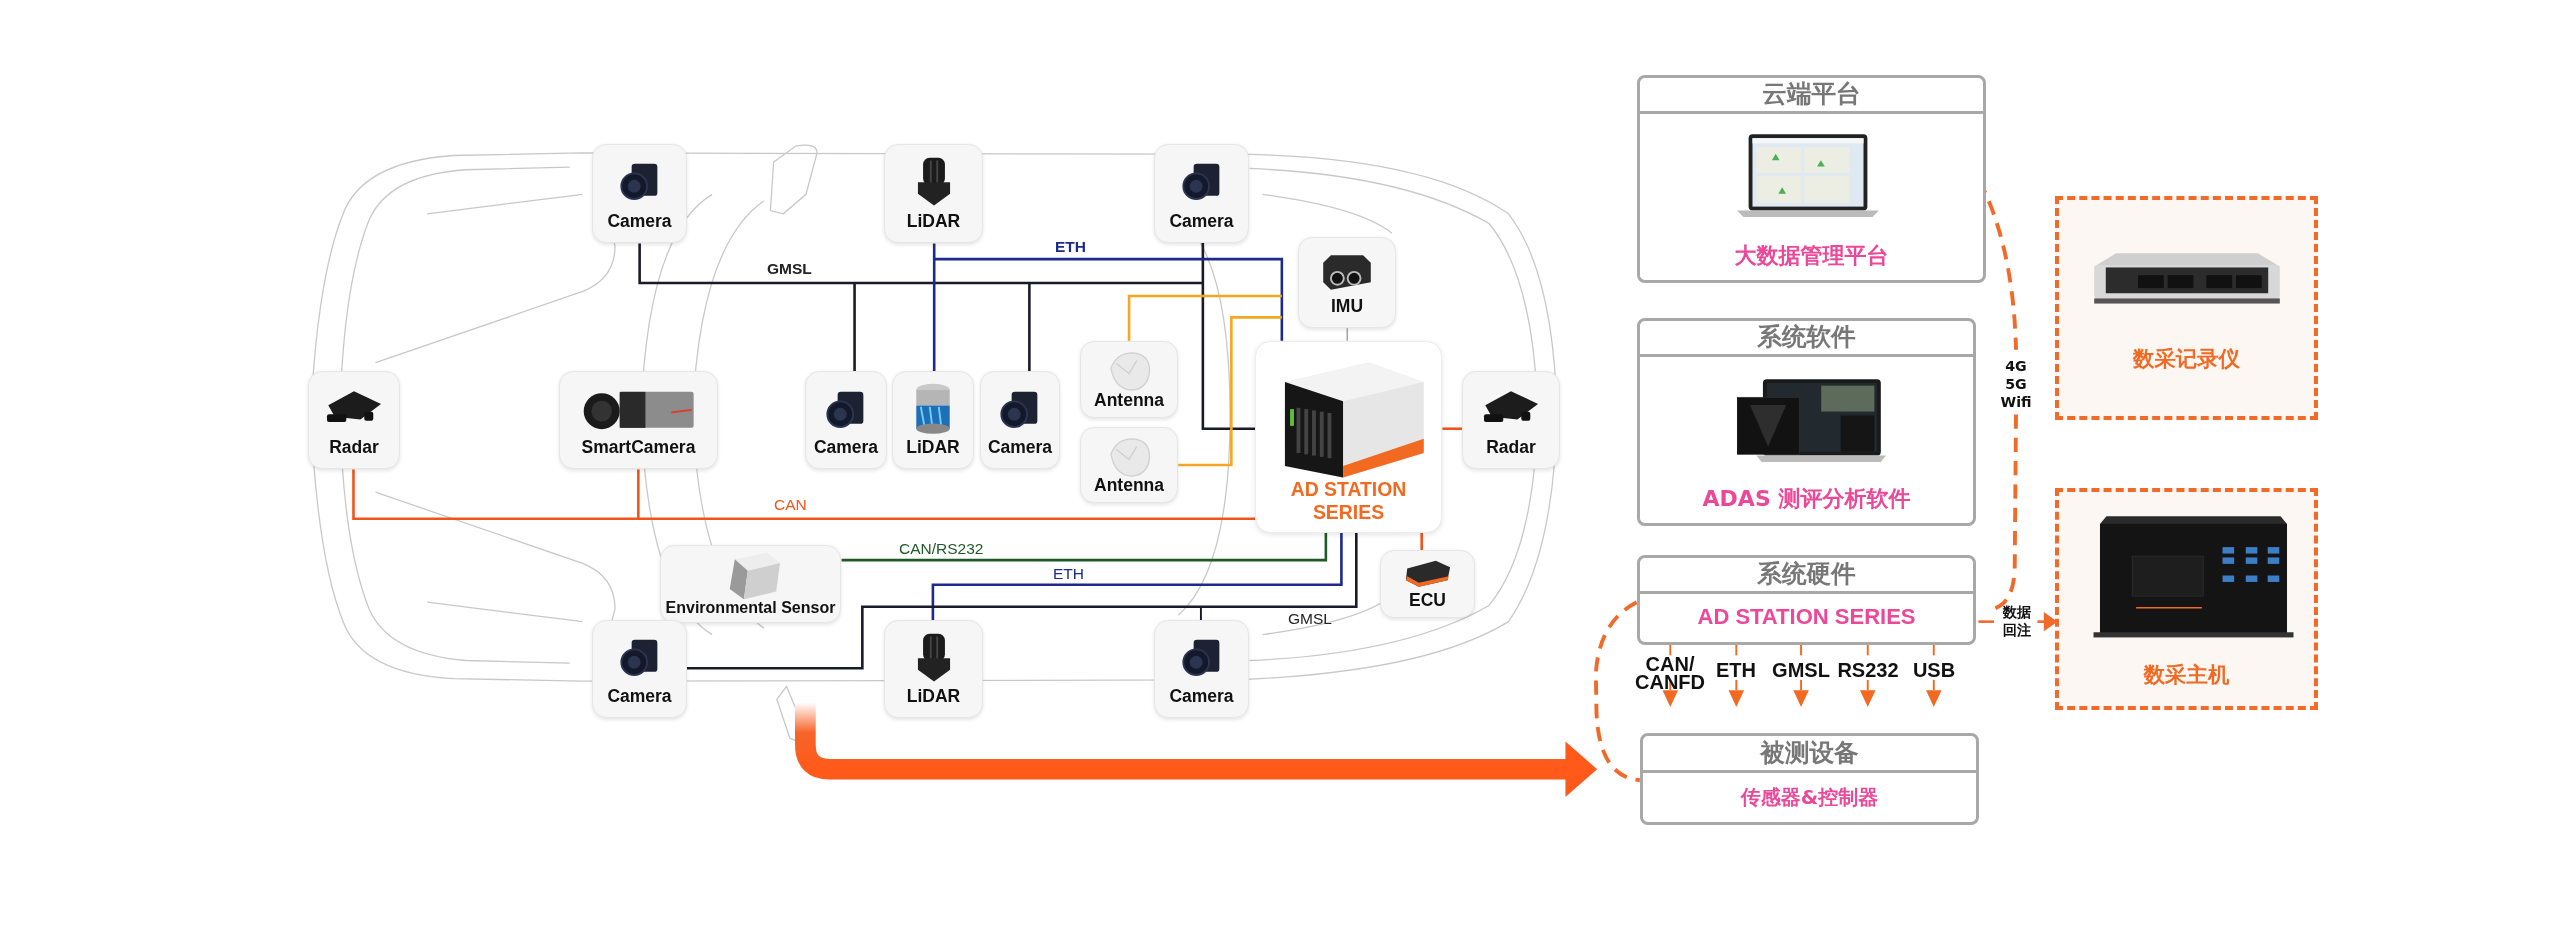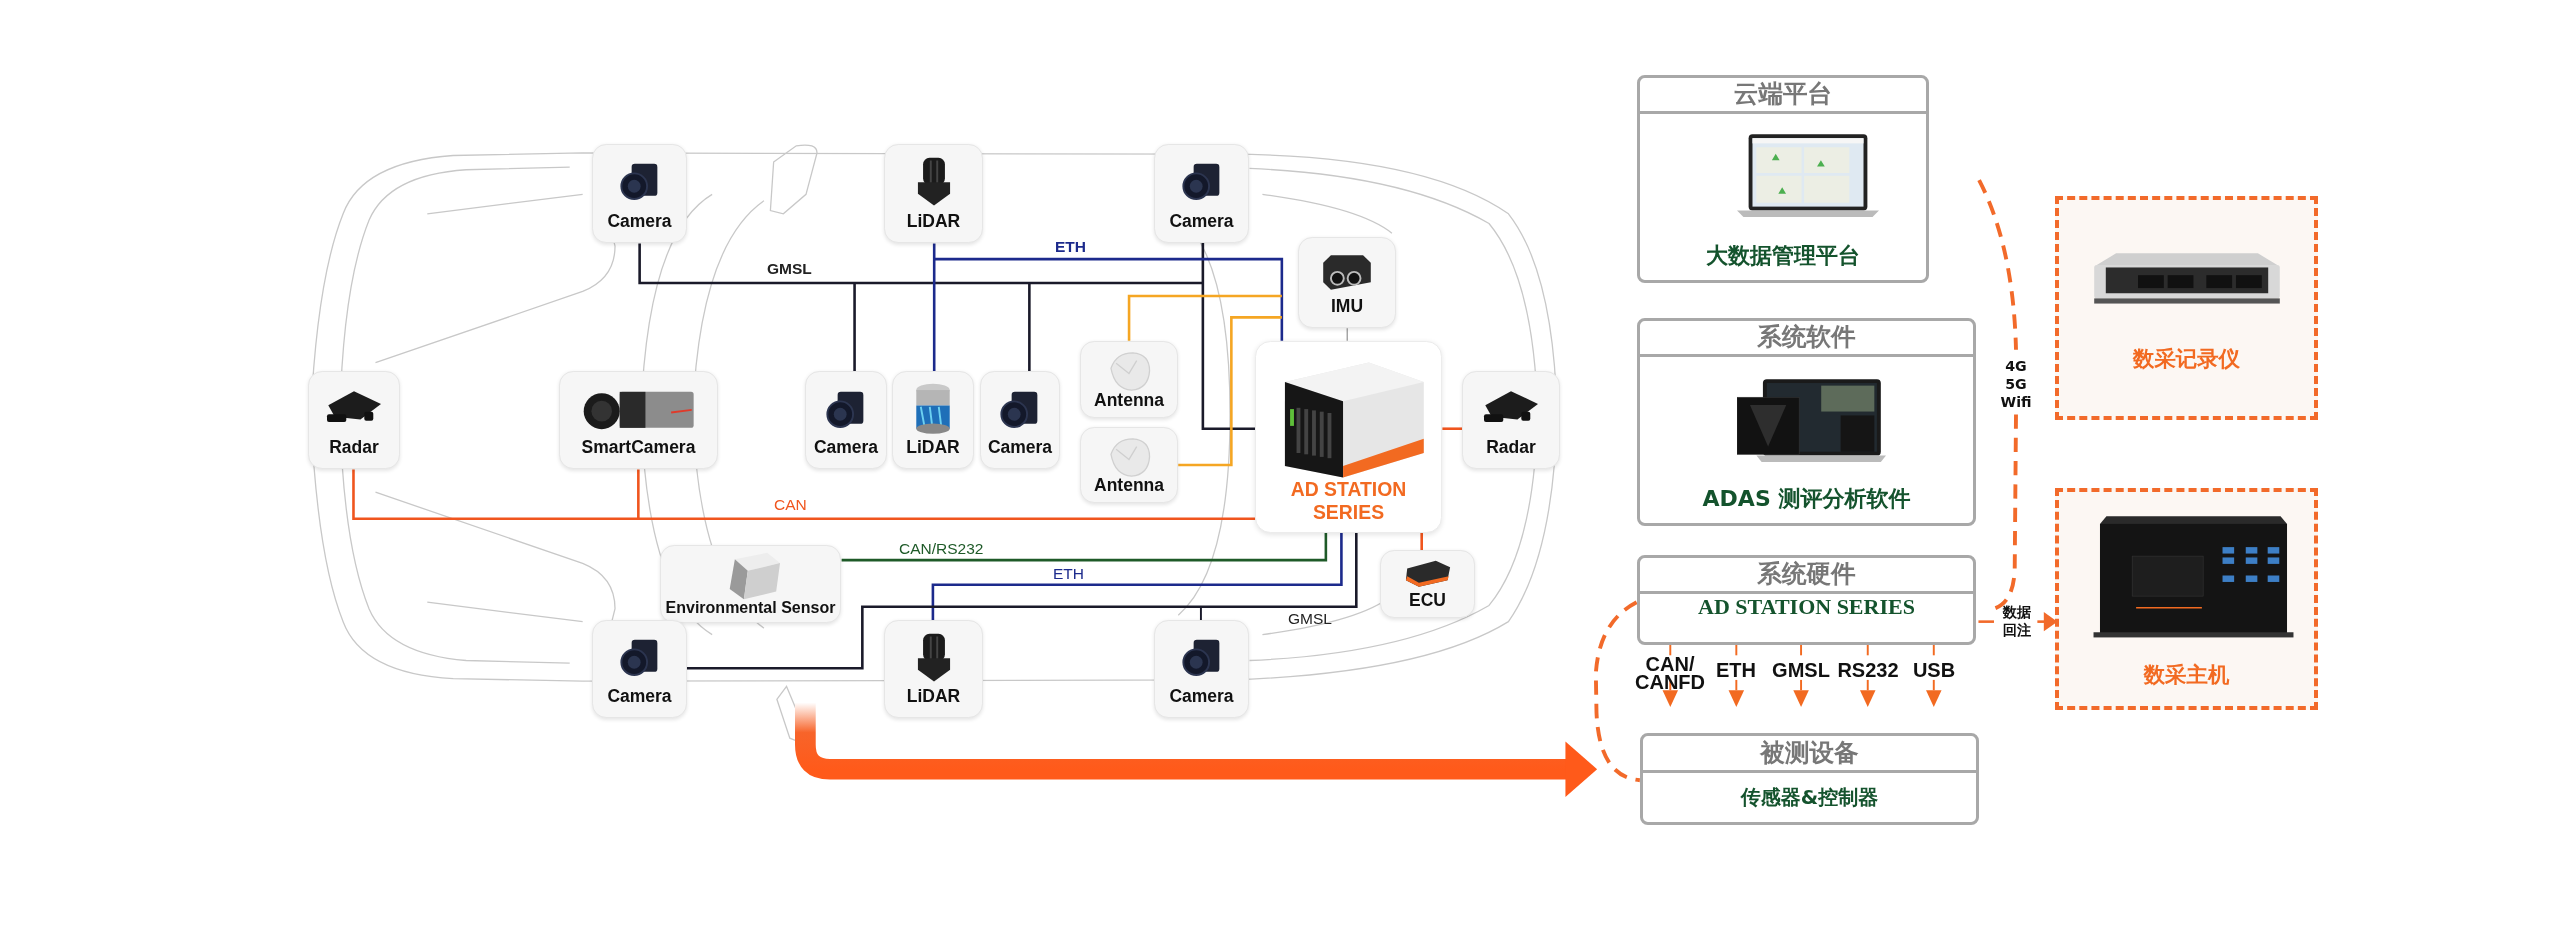--- a/index.html
+++ b/index.html
@@ -7,21 +7,21 @@
   #stage{position:absolute;left:0;top:0;width:2576px;height:928px;}
   svg.layer{position:absolute;left:0;top:0;}
   .card{position:absolute;background:#f6f6f6;border-radius:14.2px;box-shadow:0 1.3px 3.9px rgba(0,0,0,0.10);border:0.6px solid #e6e6e6;box-sizing:border-box;}
   .card .lbl{position:absolute;left:0;right:0;bottom:10.4px;text-align:center;font-family:"Liberation Sans",sans-serif;font-weight:bold;font-size:17.5px;color:#111;white-space:nowrap;}
   .card .ico{position:absolute;left:50%;transform:translateX(-50%);}
   .line-lbl{position:absolute;font-family:"Liberation Sans",sans-serif;font-weight:bold;font-size:15.5px;white-space:nowrap;}
   .adbox{position:absolute;background:#ffffff;border-radius:15.5px;box-shadow:0 1.3px 5.2px rgba(0,0,0,0.10);border:0.6px solid #ececec;box-sizing:border-box;}
   .adbox .lbl{position:absolute;left:0;right:0;bottom:7.8px;text-align:center;font-family:"Liberation Sans",sans-serif;font-weight:bold;font-size:19.4px;line-height:23px;color:#f26a21;}
   .panel{position:absolute;border:3.2px solid #a8a8a8;border-radius:7.8px;box-sizing:border-box;background:#fff;}
   .panel .ph{position:absolute;left:0;right:0;top:0;text-align:center;font-family:"DejaVu Sans",sans-serif;font-weight:bold;color:#777;font-size:24.6px;border-bottom:3.2px solid #a8a8a8;box-sizing:border-box;}
-  .panel .pt{position:absolute;left:0;right:0;text-align:center;font-family:"DejaVu Sans",sans-serif;font-weight:bold;color:#14532d;font-size:22px;}
+  .panel .pt{position:absolute;left:0;right:0;text-align:center;font-family:"DejaVu Sans",sans-serif;font-weight:bold;color:#ec4899;font-size:22px;}
   .dbox{position:absolute;border:4.5px dashed #f26a2a;background:#fcf7f3;box-sizing:border-box;}
   .dbox .pt{position:absolute;left:0;right:0;text-align:center;font-family:"DejaVu Sans",sans-serif;font-weight:bold;color:#f26a21;font-size:21.4px;}
   .small-lbl{position:absolute;font-family:"DejaVu Sans",sans-serif;font-weight:bold;font-size:14.2px;color:#111;text-align:center;line-height:18px;}
   .iface{position:absolute;font-family:"Liberation Sans",sans-serif;font-weight:bold;font-size:20px;color:#111;text-align:center;line-height:18px;transform:translateX(-50%);white-space:nowrap;}
 </style>
 </head>
 <body>
 
 <div id="stage">
 
@@ -332,21 +332,21 @@
     <div class="lbl">Camera</div>
   </div>
 
   <div class="line-lbl" style="left:767px;top:260px;color:#222;">GMSL</div>
   <div class="line-lbl" style="left:1055px;top:238px;color:#1c2a8c;">ETH</div>
   <div class="line-lbl" style="left:774px;top:496px;color:#f0551e;font-weight:normal;">CAN</div>
   <div class="line-lbl" style="left:899px;top:540px;color:#1e5a28;font-weight:normal;">CAN/RS232</div>
   <div class="line-lbl" style="left:1053px;top:565px;color:#1c2a8c;font-weight:normal;">ETH</div>
   <div class="line-lbl" style="left:1288px;top:610px;color:#222;font-weight:normal;">GMSL</div>
 
-  <div class="panel" style="left:1637px;top:75px;width:292px;height:208px;">
+  <div class="panel" style="left:1637px;top:75px;width:349px;height:208px;">
     <div class="ph" style="height:36px;line-height:32px;">云端平台</div>
     <div style="position:absolute;left:97px;top:56px;">
       <svg width="142" height="91" viewBox="0 0 220 140">
           <rect x="18" y="0" width="184" height="118" rx="6" fill="#222"></rect>
           <rect x="24" y="6" width="172" height="106" fill="#dfe9f2"></rect>
           <rect x="24" y="6" width="172" height="8" fill="#f6f6f6"></rect>
           <path d="M30,20 h70 v40 h-70z M104,20 h70 v40 h-70z M30,64 h70 v42 h-70z M104,64 h70 v42 h-70z" fill="#eceee4"></path>
           <path d="M60,30 l6,10 h-12z M130,40 l6,10 h-12z M70,82 l6,10 h-12z" fill="#4caf50"></path>
           <path d="M0,118 L220,118 L210,128 L10,128 Z" fill="#bbb"></path>
         </svg>
@@ -365,21 +365,21 @@
           <path d="M20,40 L48,104 L76,40 Z" fill="#2e2e2e"></path>
           <rect x="160" y="56" width="52" height="56" fill="#151515"></rect>
           <path d="M30,118 L230,118 L222,128 L38,128 Z" fill="#bbb"></path>
         </svg>
     </div>
     <div class="pt" style="top:163px;">ADAS 测评分析软件</div>
   </div>
 
   <div class="panel" style="left:1637px;top:555px;width:339px;height:90px;">
     <div class="ph" style="height:36px;line-height:32px;">系统硬件</div>
-    <div class="pt" style="top:36px;font-family:Liberation Serif, serif;">AD STATION SERIES</div>
+    <div class="pt" style="top:46px;font-family:Liberation Sans, sans-serif;">AD STATION SERIES</div>
   </div>
 
   <div class="panel" style="left:1640px;top:707px;width:339px;height:92px;margin-top:26px;">
     <div class="ph" style="height:37px;line-height:34px;">被测设备</div>
     <div class="pt" style="top:48px;font-size:20px;">传感器&amp;控制器</div>
   </div>
 
   <div class="iface" style="left:1670px;top:655px;white-space:pre;">CAN/
 CANFD</div>
   <div class="iface" style="left:1736px;top:661px;">ETH</div>

